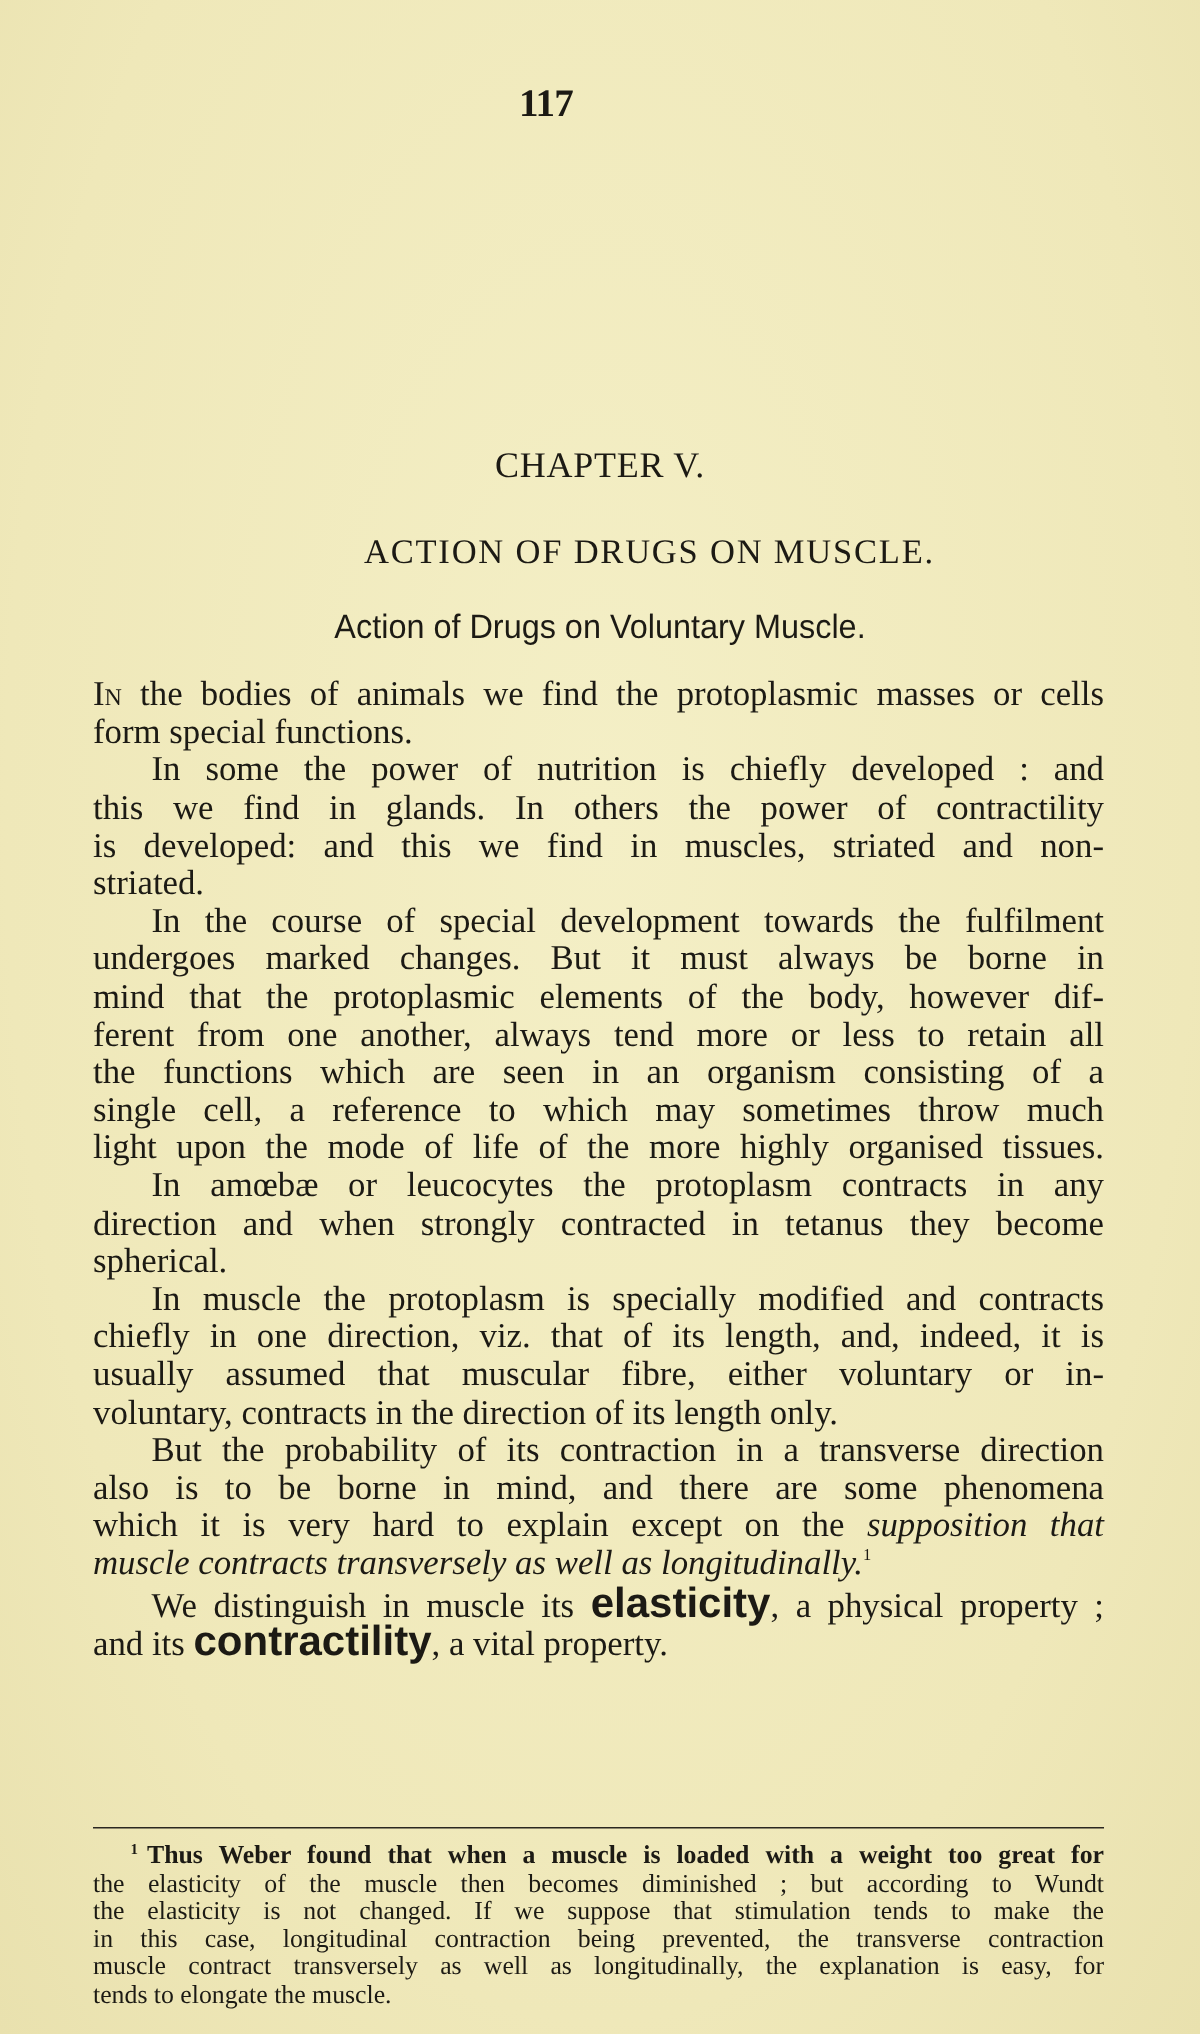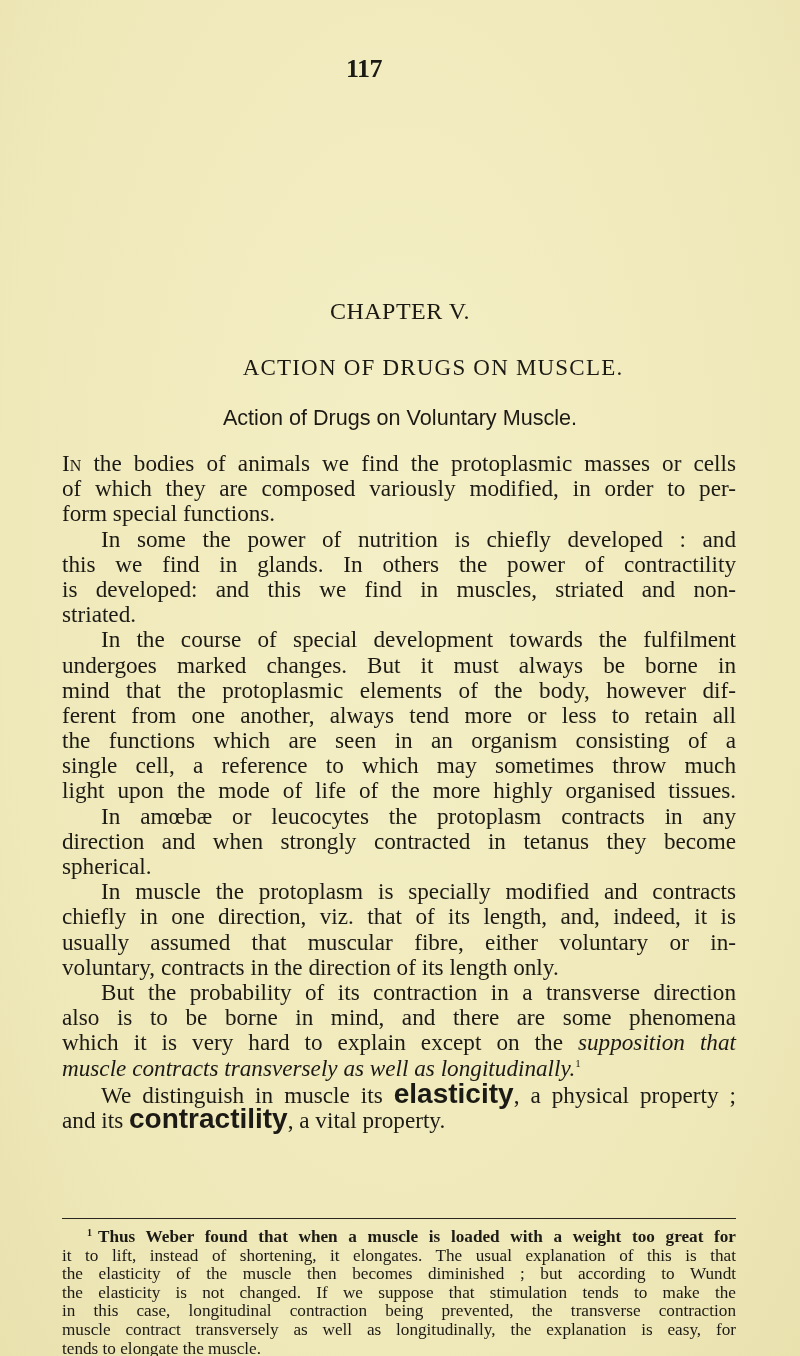--- a/index.html
+++ b/index.html
@@ -121,21 +121,20 @@
 
   <div class="page-number">117</div>
 
   <div class="chapter">CHAPTER V.</div>
   <div class="chapter-title">ACTION OF DRUGS ON MUSCLE.</div>
   <div class="section-title">Action of Drugs on Voluntary Muscle.</div>
 
   <div class="body-text">
 
     <span class="line"><span class="sc">In</span><span> the bodies of animals we find the protoplasmic masses or cells</span></span>
-    <span class="line">of which they are composed variously modified, in order to per-</span>
     <span class="line last">form special functions.</span>
 
     <span class="line indent">In some the power of nutrition is chiefly developed : and</span>
     <span class="line">this we find in glands. In others the power of contractility</span>
     <span class="line">is developed: and this we find in muscles, striated and non-</span>
     <span class="line last">striated.</span>
 
     <span class="line indent">In the course of special development towards the fulfilment</span>
     <span class="line">undergoes marked changes. But it must always be borne in</span>
     <span class="line">mind that the protoplasmic elements of the body, however dif-</span>
@@ -159,21 +158,20 @@
     <span class="line last"><span class="ital">muscle contracts transversely as well as longitudinally.</span><sup>1</sup></span>
 
     <span class="line indent"><span>We distinguish in muscle its </span><span class="bold-sans">elasticity</span><span>, a physical property ;</span></span>
     <span class="line last"><span>and its </span><span class="bold-sans">contractility</span><span>, a vital property.</span></span>
   </div>
 
   <div class="rule"></div>
 
   <div class="footnote">
     <span class="line indent"><span class="fn-mark">1</span><span>Thus Weber found that when a muscle is loaded with a weight too great for</span></span>
-    <span class="line">it to lift, instead of shortening, it elongates. The usual explanation of this is that</span>
     <span class="line">the elasticity of the muscle then becomes diminished ; but according to Wundt</span>
     <span class="line">the elasticity is not changed. If we suppose that stimulation tends to make the</span>
     <span class="line">in this case, longitudinal contraction being prevented, the transverse contraction</span>
     <span class="line">muscle contract transversely as well as longitudinally, the explanation is easy, for</span>
     <span class="line last">tends to elongate the muscle.</span>
   </div>
 
 </div>
 
 </body></html>

